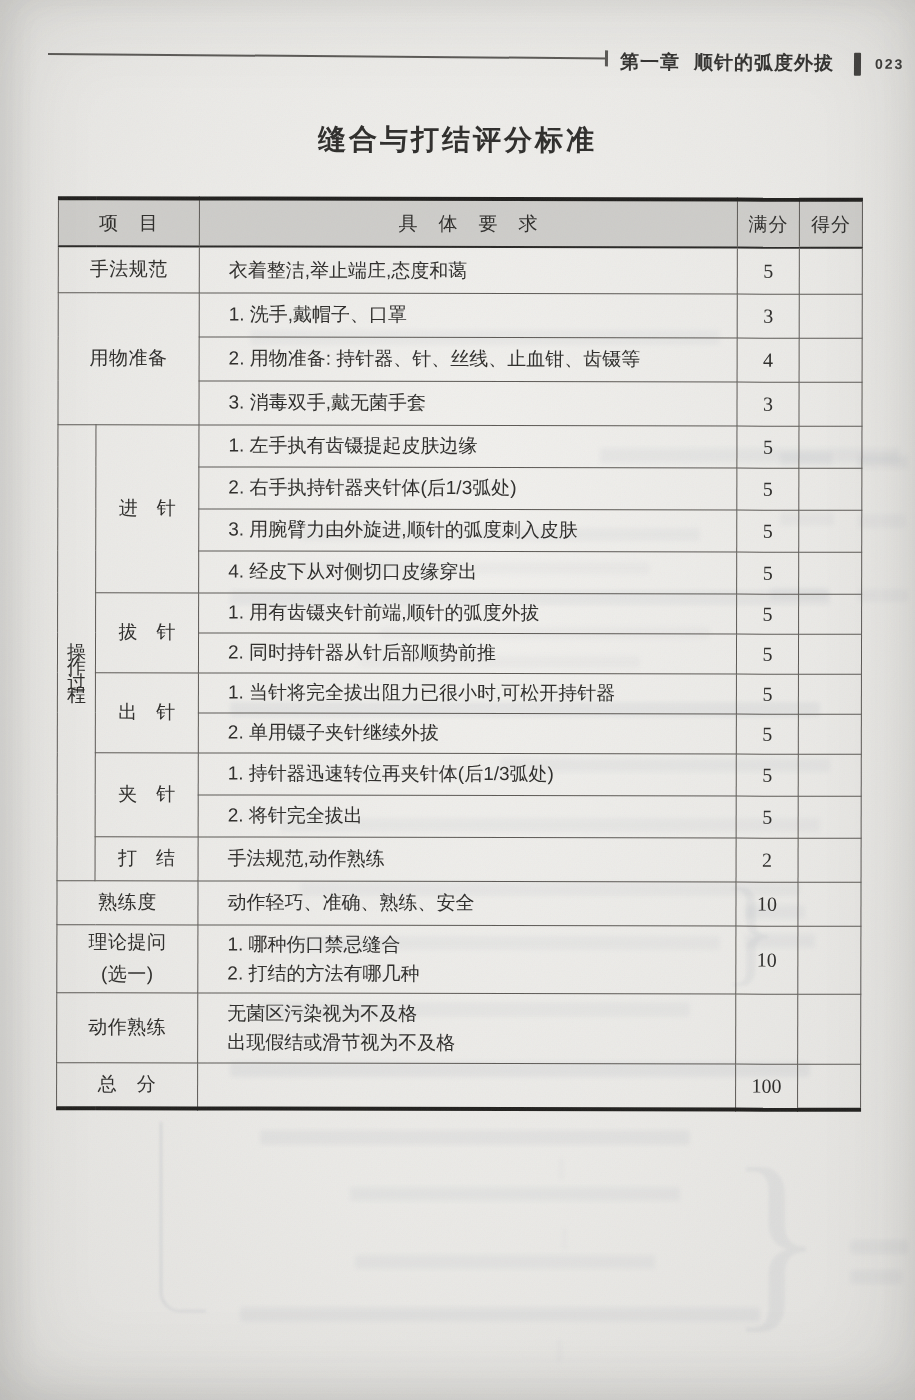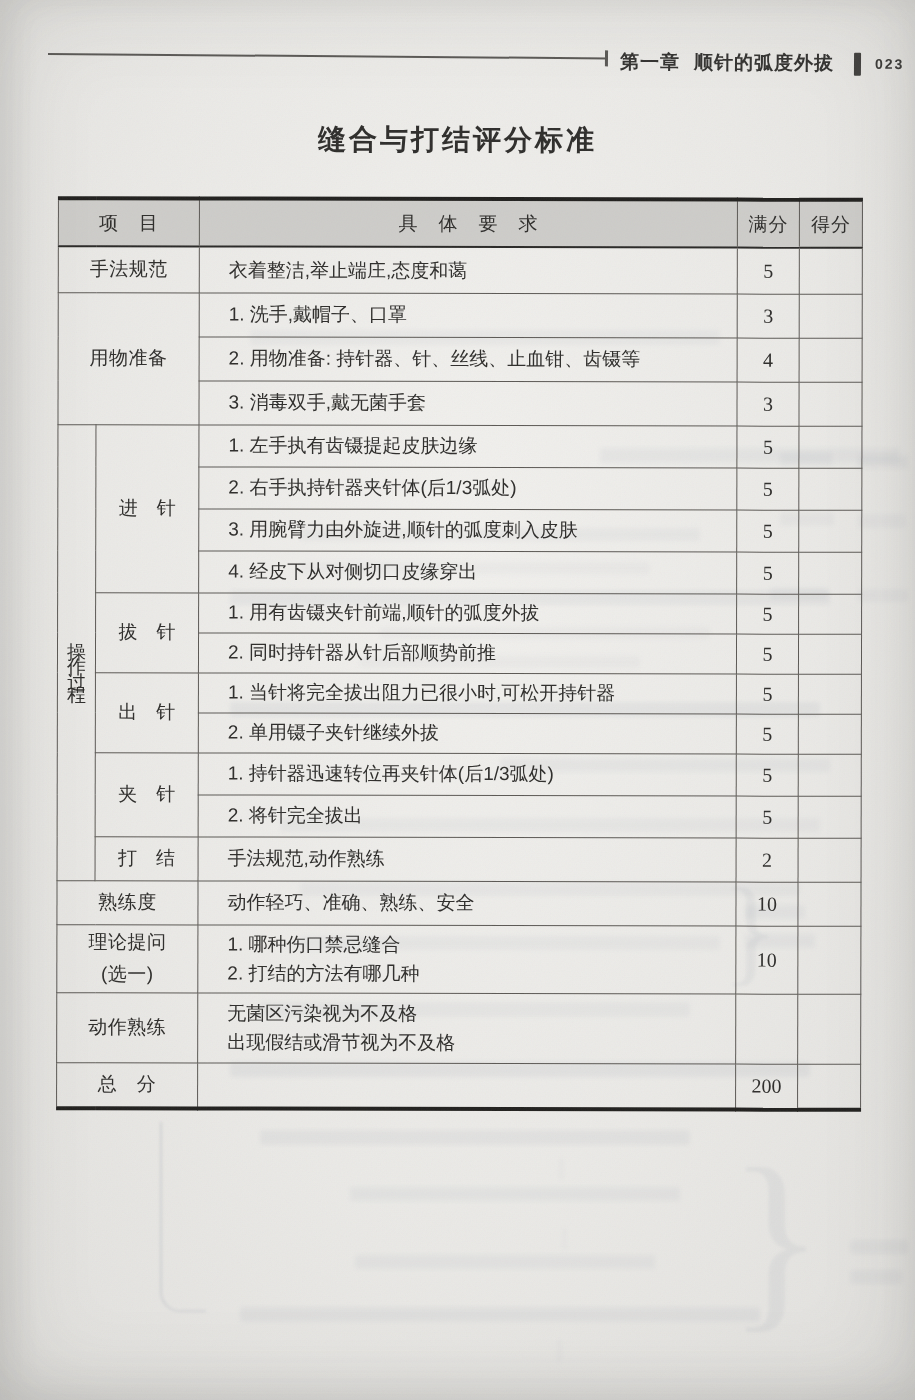--- a/index.html
+++ b/index.html
@@ -211,21 +211,21 @@
           </tr>
           <tr>
             <td colspan="2" class="item">动作熟练</td>
             <td class="req">无菌区污染视为不及格<br>出现假结或滑节视为不及格</td>
             <td class="num"></td>
             <td class="num"></td>
           </tr>
           <tr>
             <td colspan="2" class="item">总　分</td>
             <td class="req"></td>
-            <td class="num">200</td>
+            <td class="num">100</td>
             <td class="num"></td>
           </tr>
         </tbody>
     </table>
   </div>
 
   <div class="bt" style="left:250px;top:330px;width:470px;height:15px;opacity:.10"></div>
   <div class="bt" style="left:600px;top:448px;width:300px;height:15px;opacity:.12"></div>
   <div class="bt" style="left:780px;top:452px;width:52px;height:14px;opacity:.12"></div>
   <div class="bt" style="left:858px;top:455px;width:50px;height:14px;opacity:.12"></div>

